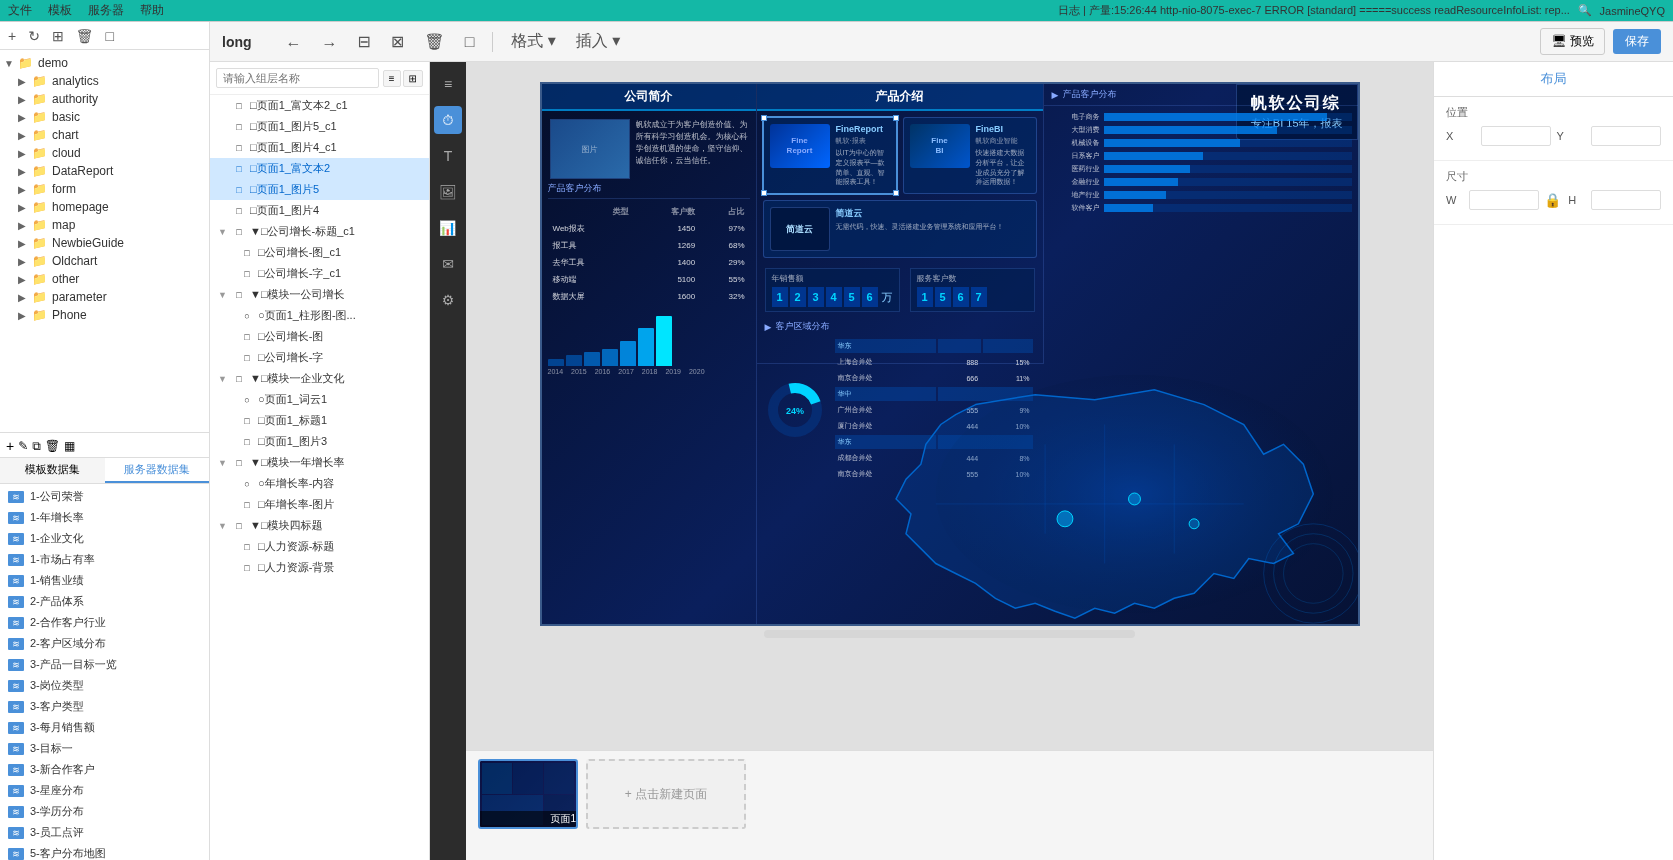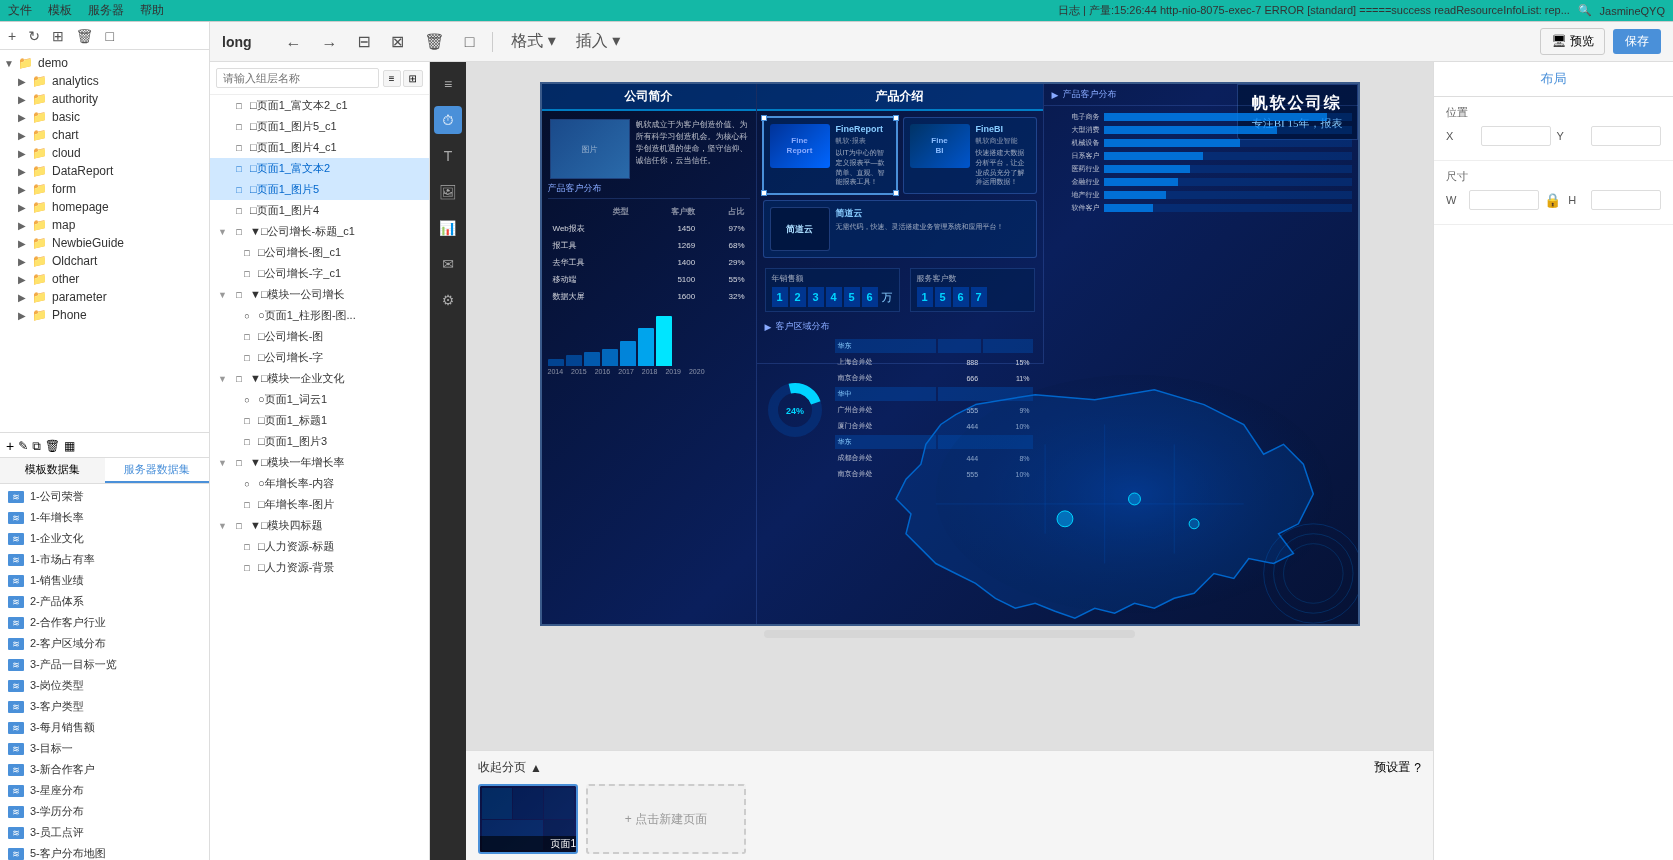--- a/index.html
+++ b/index.html
@@ -467,21 +467,21 @@
         <div class="layer-icon" title="Settings">⚙</div>
       </div>
 
       <div style="display:flex;flex-direction:column;flex:1;overflow:hidden;">
 
         <div class="canvas-area">
           <div class="canvas-frame">
 
             <div class="dashboard">
 
-              <div style="position:absolute;top:0;right:0;background:rgba(0,20,60,0.8);padding:8px 14px;border-bottom-left-radius:4px;border:1px solid rgba(100,150,255,0.3);font-family:Liberation Serif, serif;">
+              <div style="position:absolute;top:0;right:0;background:rgba(0,20,60,0.8);padding:8px 14px;border-bottom-left-radius:4px;border:1px solid rgba(100,150,255,0.3);">
                 <div style="font-size:16px;font-weight:bold;color:#fff;letter-spacing:2px;">帆软公司综</div>
                 <div style="font-size:11px;color:#88ccff;margin-top:2px;">专注BI 15年，报表</div>
               </div>
 
               <div style="position:absolute;top:0;left:0;width:215px;bottom:0;border-right:1px solid rgba(100,150,255,0.2);overflow:hidden;">
                 <div style="background:rgba(0,60,140,0.6);padding:4px 8px;font-size:12px;font-weight:bold;color:#fff;text-align:center;border-bottom:2px solid rgba(0,180,255,0.6);">公司简介</div>
                 <div style="padding:8px;">
                   <div style="width:80px;height:60px;background:rgba(0,40,80,0.6);border:1px solid rgba(100,150,255,0.3);float:left;margin-right:6px;overflow:hidden;">
                     <div style="width:100%;height:100%;background:linear-gradient(135deg,#1a4a8a,#2a6aaa);display:flex;align-items:center;justify-content:center;font-size:8px;color:rgba(255,255,255,0.5);">图片</div>
                   </div>
@@ -773,30 +773,20 @@
                 </svg>
               </div>
 
             </div>
           </div>
 
           <div style="height:8px;background:#ccc;width:40%;margin:4px auto;border-radius:4px;opacity:0.5;"></div>
         </div>
 
         <div class="bottom-area">
-          <div class="bottom-toolbar">
-            <div class="collapse-btn">
-              <span>收起分页</span>
-              <span>▲</span>
-            </div>
-            <div style="display:flex;align-items:center;gap:4px;">
-              <span>预设置</span>
-              <span>?</span>
-            </div>
-          </div>
           <div class="pages-row">
 
             <div class="page-thumb">
               <div style="width:100%;height:100%;background:linear-gradient(135deg,#0a1040,#152060);display:grid;grid-template-columns:1fr 1fr 1fr;gap:1px;padding:2px;">
                 <div style="background:rgba(0,60,120,0.6);"></div>
                 <div style="background:rgba(0,40,100,0.5);"></div>
                 <div style="background:rgba(0,50,110,0.4);"></div>
                 <div style="background:rgba(0,70,140,0.4);grid-column:1/3;"></div>
                 <div style="background:rgba(0,40,90,0.4);"></div>
               </div>

